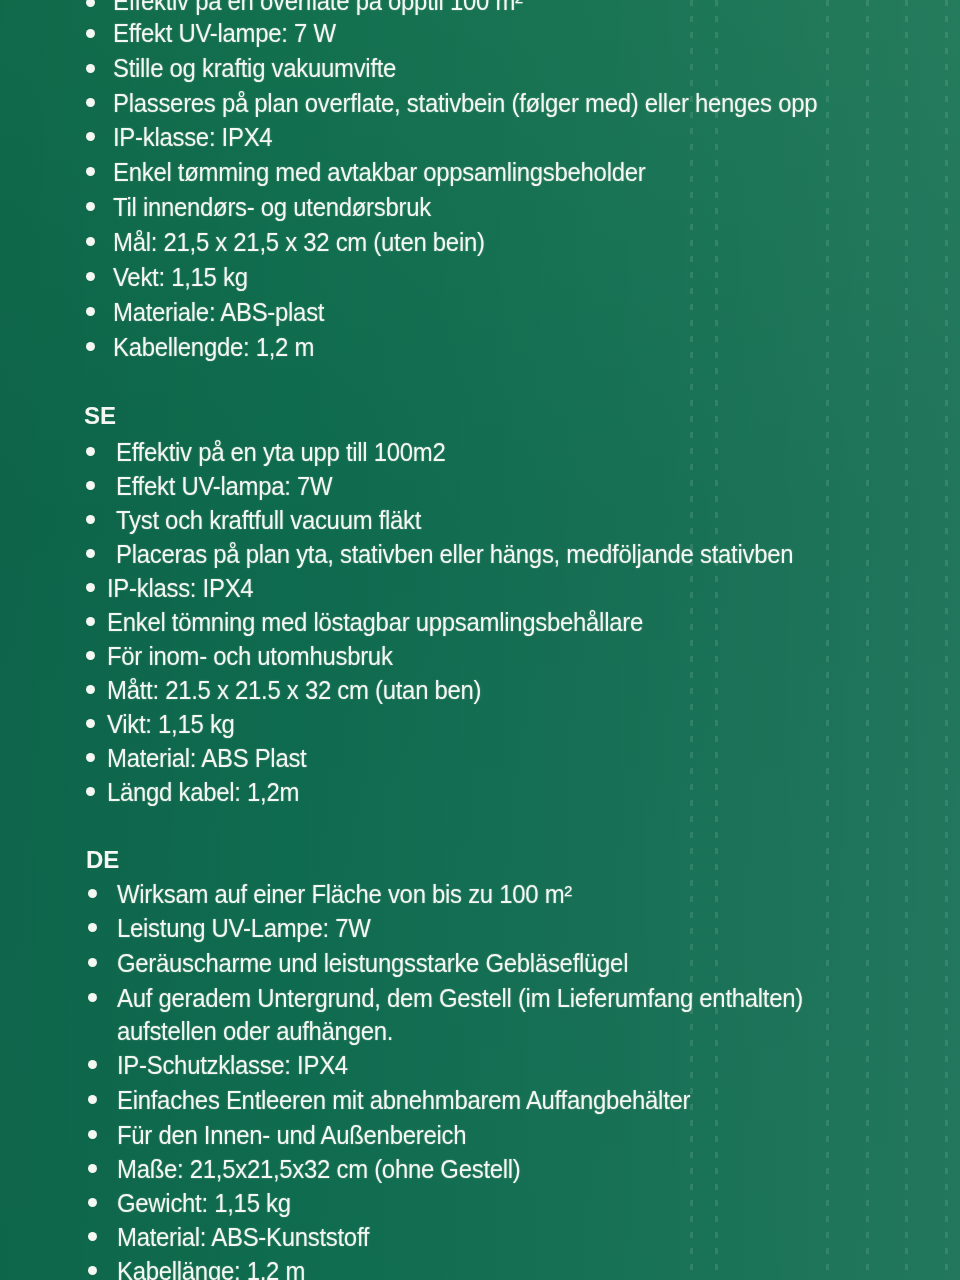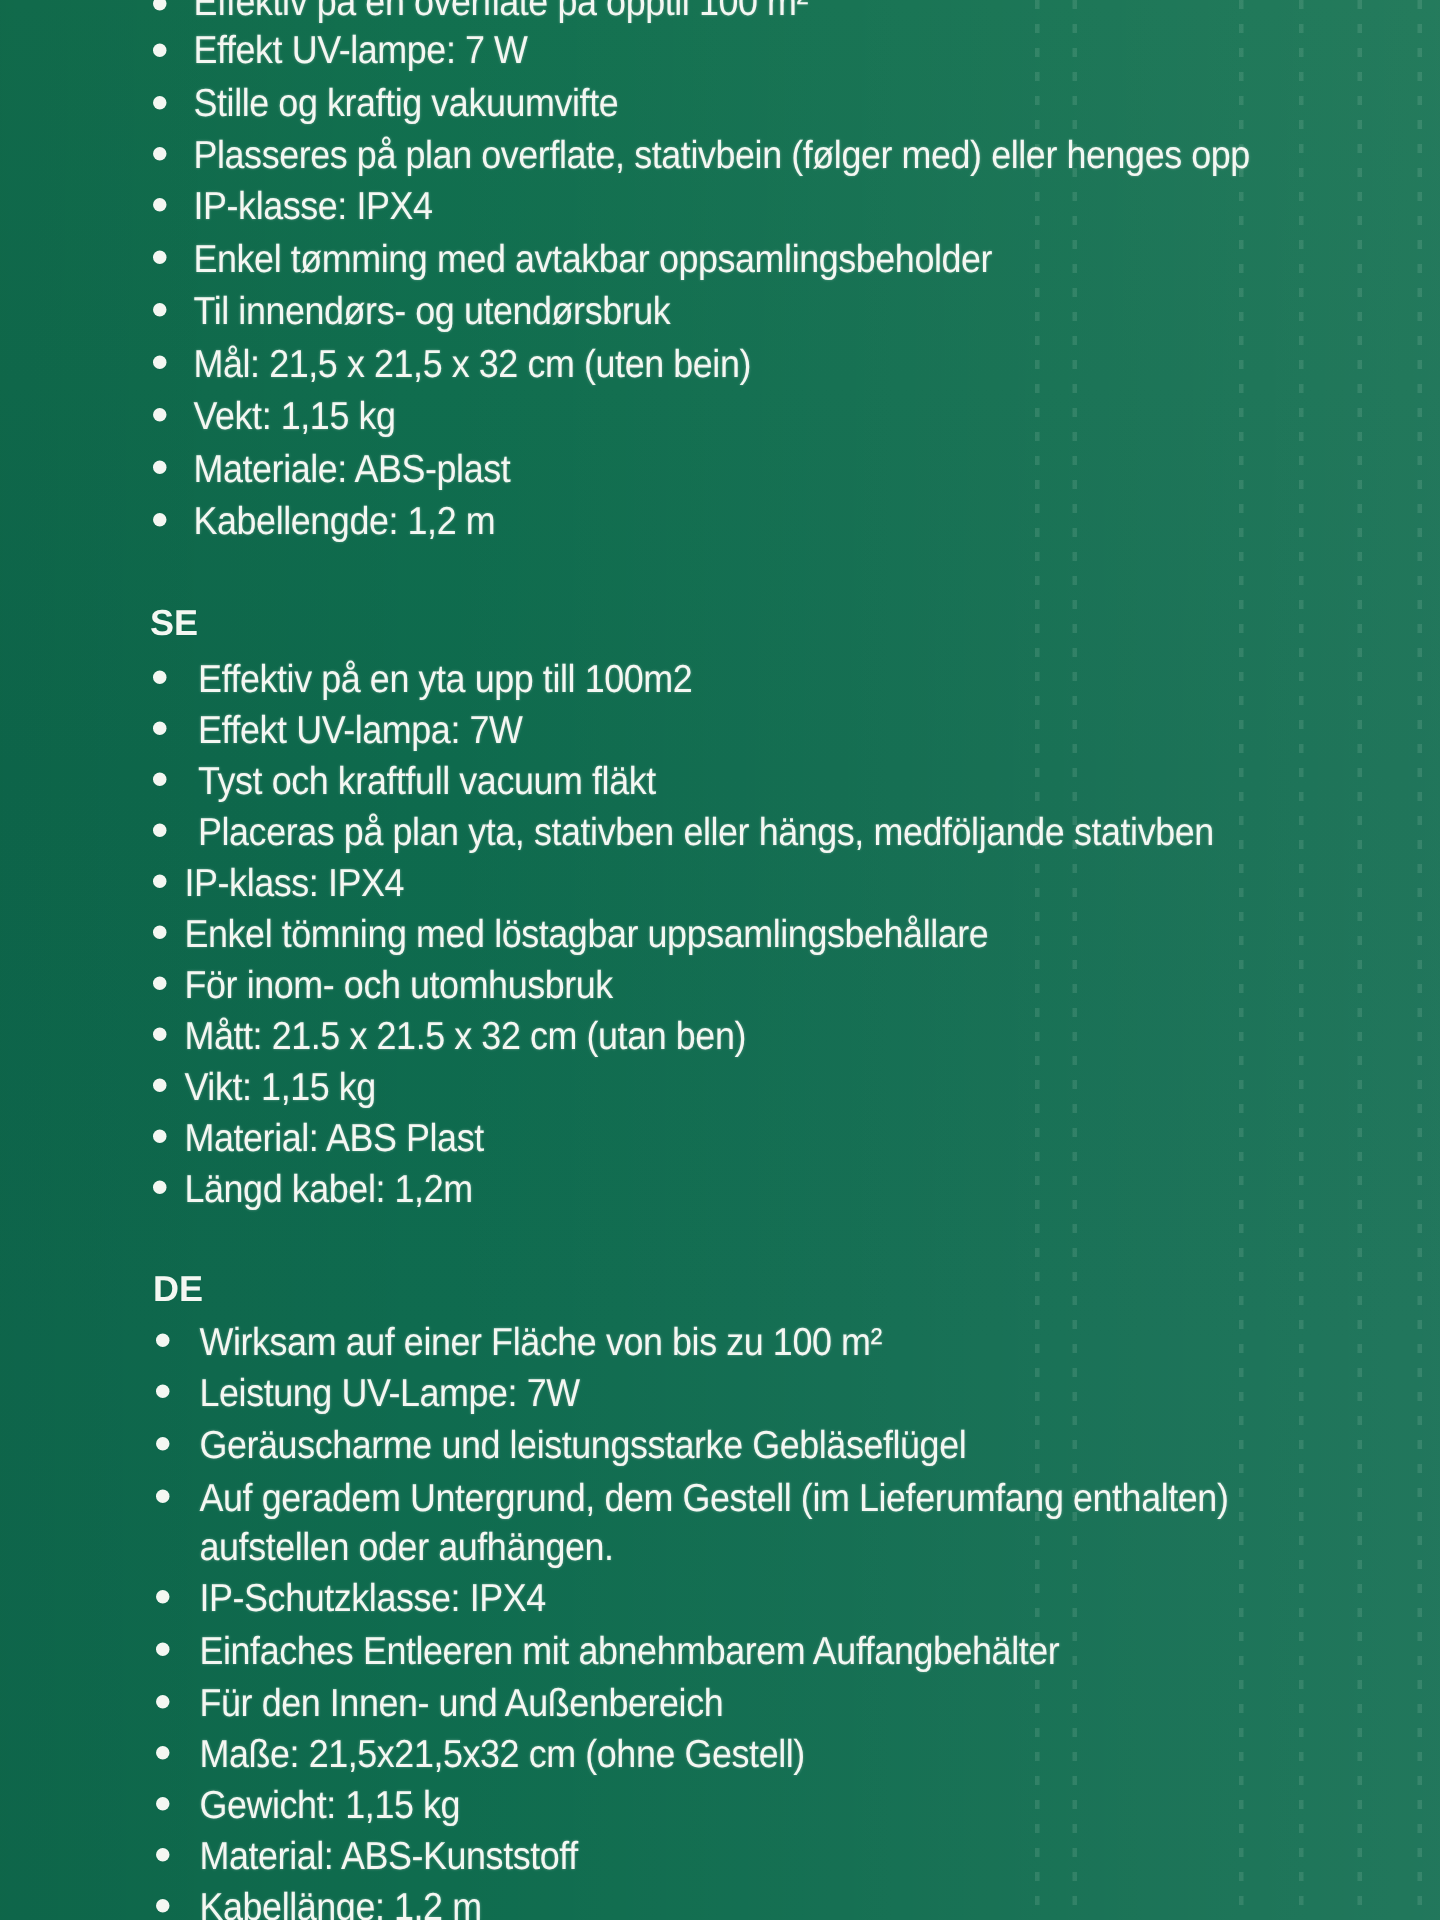--- a/index.html
+++ b/index.html
@@ -13,21 +13,21 @@
       linear-gradient(180deg, #12704f 0%, #0e6a4d 40%, #0f6b4f 70%, #0f6c4e 100%);
     font-family: "Liberation Sans", sans-serif;
     color: #f4f7f2;
     position: relative;
   }
   .streak {
     position: absolute; top: 0; width: 3px; height: 1280px;
     background: repeating-linear-gradient(180deg, rgba(220,240,225,0.22) 0 6px, rgba(220,240,225,0) 6px 16px);
     opacity: 0.55;
   }
-  .page { position: absolute; left: 16px; top: 0; width: 844px; height: 1280px; }
+  .page { position: absolute; left: 0; top: 0; width: 844px; height: 1280px; }
   .line {
     position: absolute;
     white-space: nowrap;
     font-size: 26px;
     line-height: 30px;
     letter-spacing: -0.3px;
     text-shadow: 0 0 2px rgba(255,255,255,0.35);
     transform: scaleX(0.92);
     transform-origin: left center;
   }

